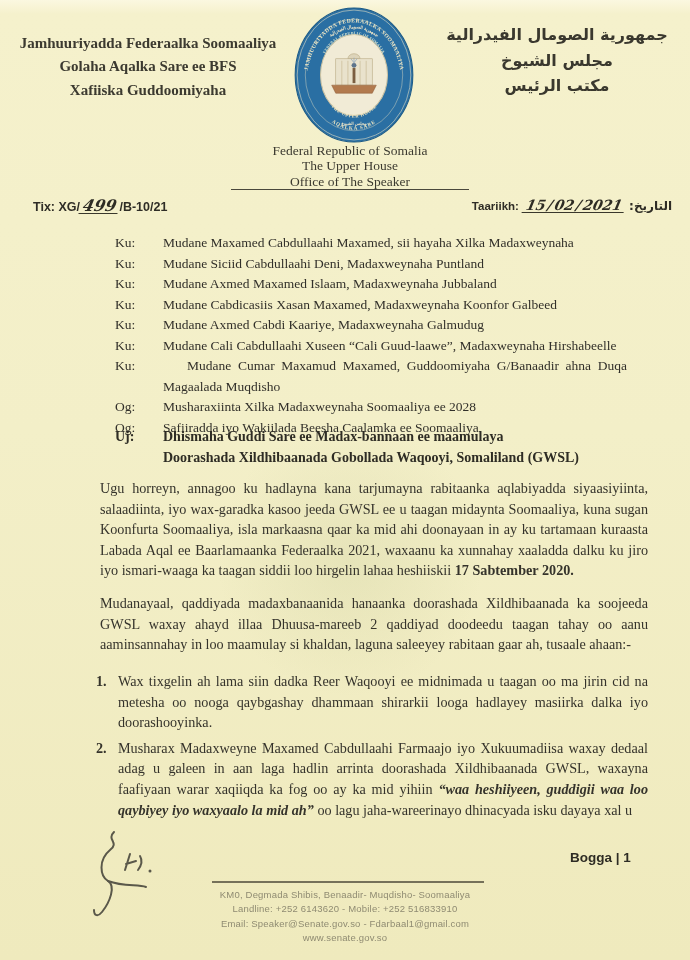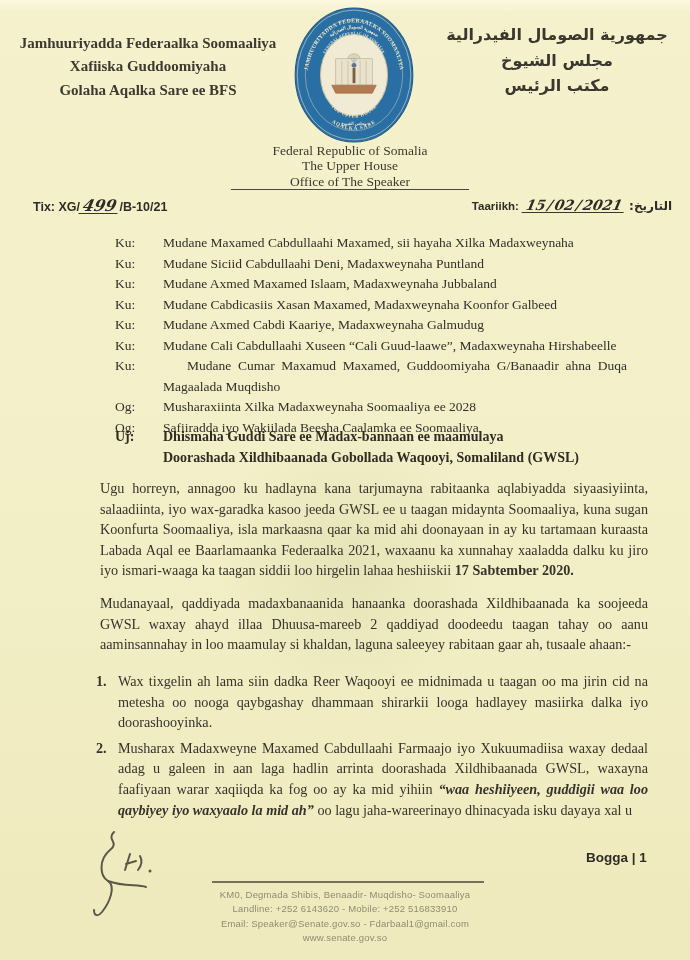--- a/index.html
+++ b/index.html
@@ -55,38 +55,38 @@
   .para2 { top:593px; }
   .bold { font-weight:bold; }
   .list { position:absolute; left:96px; top:671px; width:552px; font-size:14.2px;
     line-height:20.6px; color:#35332b; }
   .list-item { display:flex; margin-bottom:5px; }
   .list-number { width:22px; flex:none; font-weight:bold; }
   .list-text { flex:1; text-align:justify; }
   .quote { font-weight:bold; font-style:italic; }
   
   .signature { position:absolute; left:80px; top:824px; }
-  .page-label { position:absolute; left:586px; top:850px; font-family:"Liberation Sans",sans-serif;
+  .page-label { position:absolute; left:570px; top:850px; font-family:"Liberation Sans",sans-serif;
     font-weight:bold; font-size:13.5px; color:#2e2c24; }
   .footer-rule { position:absolute; left:212px; top:881px; width:272px; height:0;
     border-top:2px solid #5f5c48; opacity:0.85; }
   .footer { position:absolute; left:158px; top:888px; width:374px; text-align:center;
     font-family:"Liberation Sans",sans-serif; font-size:9.5px; line-height:1.5;
     color:#8f8b72; letter-spacing:0.2px; }
 </style>
 </head>
 <body>
 
 <div class="page">
   <div class="watermark"></div>
 
   <div class="org-block">
     <div>Jamhuuriyadda Federaalka Soomaaliya</div>
+    <div>Golaha Aqalka Sare ee BFS</div>
     <div>Xafiiska Guddoomiyaha</div>
-    <div>Golaha Aqalka Sare ee BFS</div>
   </div>
 
   <div class="arabic-block">
     <div>جمهورية الصومال الفيدرالية</div>
     <div>مجلس الشيوخ</div>
     <div>مكتب الرئيس</div>
   </div>
 
   <svg class="seal" viewBox="0 0 120 136">
     <defs>

